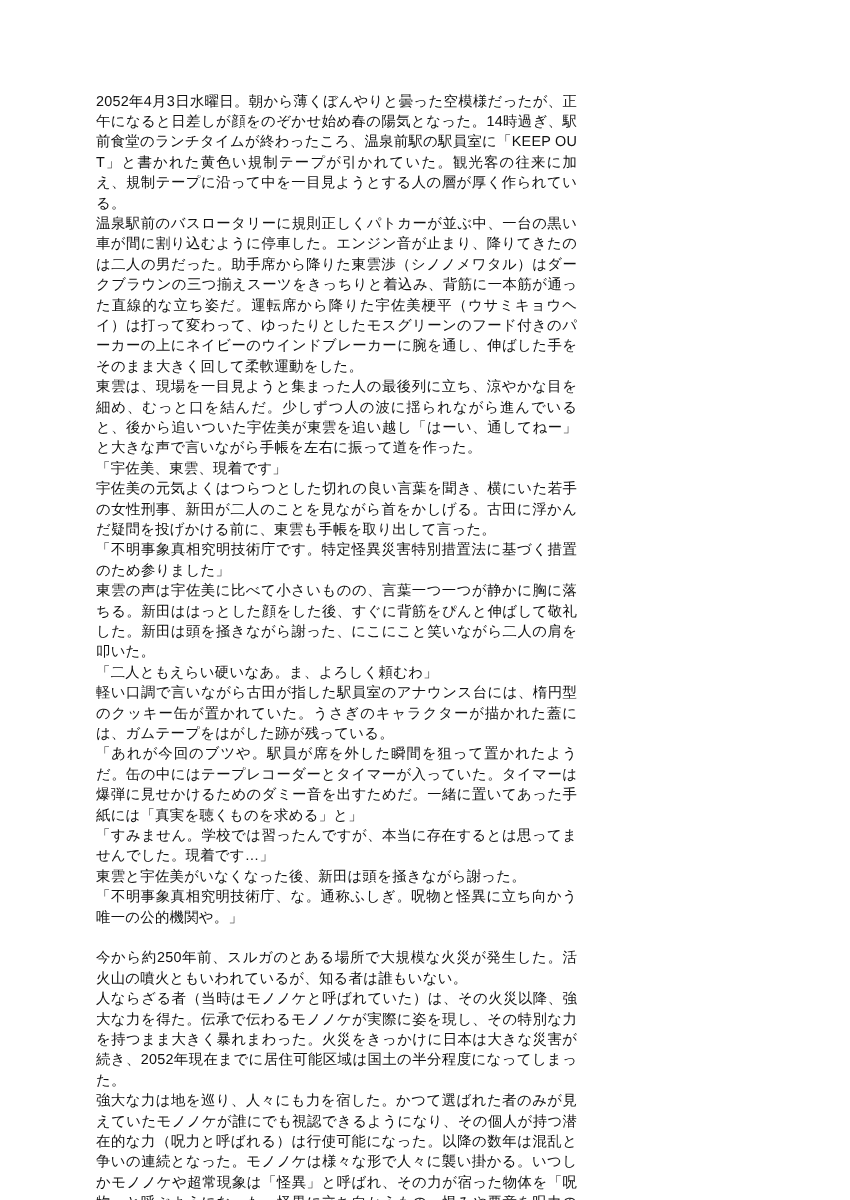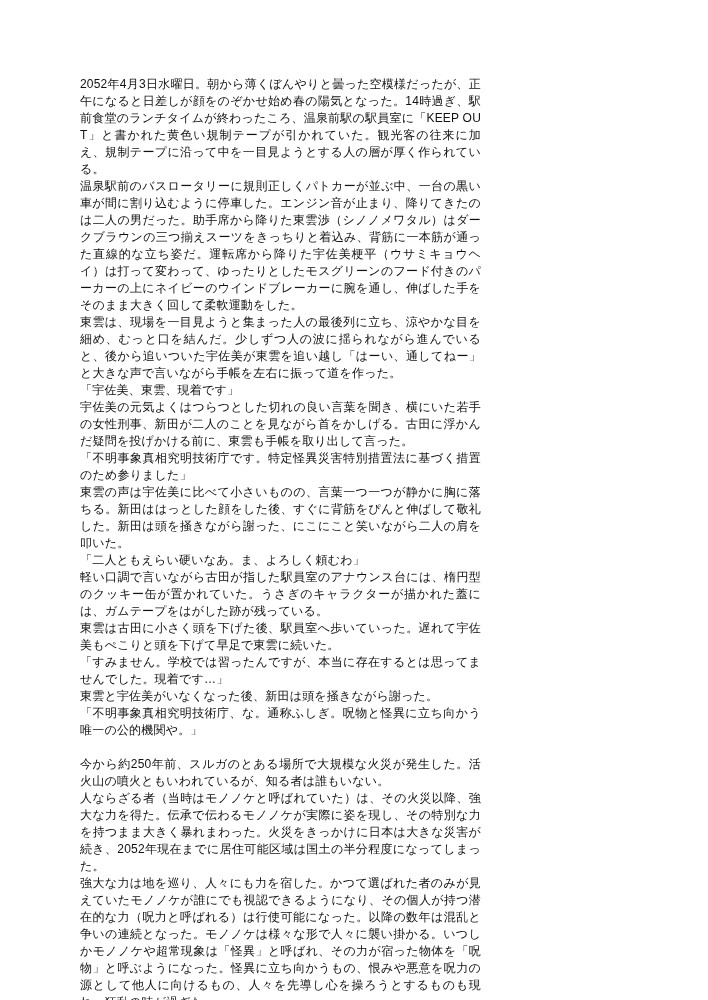--- a/index.html
+++ b/index.html
@@ -40,21 +40,21 @@
     <section>
       <p class="para">2052年4月3日水曜日。朝から薄くぼんやりと曇った空模様だったが、正午になると日差しが顔をのぞかせ始め春の陽気となった。14時過ぎ、駅前食堂のランチタイムが終わったころ、温泉前駅の駅員室に「KEEP OUT」と書かれた黄色い規制テープが引かれていた。観光客の往来に加え、規制テープに沿って中を一目見ようとする人の層が厚く作られている。</p>
       <p class="para">温泉駅前のバスロータリーに規則正しくパトカーが並ぶ中、一台の黒い車が間に割り込むように停車した。エンジン音が止まり、降りてきたのは二人の男だった。助手席から降りた東雲渉（シノノメワタル）はダークブラウンの三つ揃えスーツをきっちりと着込み、背筋に一本筋が通った直線的な立ち姿だ。運転席から降りた宇佐美梗平（ウサミキョウヘイ）は打って変わって、ゆったりとしたモスグリーンのフード付きのパーカーの上にネイビーのウインドブレーカーに腕を通し、伸ばした手をそのまま大きく回して柔軟運動をした。</p>
       <p class="para">東雲は、現場を一目見ようと集まった人の最後列に立ち、涼やかな目を細め、むっと口を結んだ。少しずつ人の波に揺られながら進んでいると、後から追いついた宇佐美が東雲を追い越し「はーい、通してねー」と大きな声で言いながら手帳を左右に振って道を作った。</p>
       <p class="para">「宇佐美、東雲、現着です」</p>
       <p class="para">宇佐美の元気よくはつらつとした切れの良い言葉を聞き、横にいた若手の女性刑事、新田が二人のことを見ながら首をかしげる。古田に浮かんだ疑問を投げかける前に、東雲も手帳を取り出して言った。</p>
       <p class="para">「不明事象真相究明技術庁です。特定怪異災害特別措置法に基づく措置のため参りました」</p>
       <p class="para">東雲の声は宇佐美に比べて小さいものの、言葉一つ一つが静かに胸に落ちる。新田ははっとした顔をした後、すぐに背筋をぴんと伸ばして敬礼した。新田は頭を掻きながら謝った、にこにこと笑いながら二人の肩を叩いた。</p>
       <p class="para">「二人ともえらい硬いなあ。ま、よろしく頼むわ」</p>
       <p class="para">軽い口調で言いながら古田が指した駅員室のアナウンス台には、楕円型のクッキー缶が置かれていた。うさぎのキャラクターが描かれた蓋には、ガムテープをはがした跡が残っている。</p>
-      <p class="para">東雲は古田に小さく頭を下げた後、駅員室へ歩いていった。遅れて宇佐美もぺこりと頭を下げて早足で東雲に続いた。</p>
+      <p class="para">「あれが今回のブツや。駅員が席を外した瞬間を狙って置かれたようだ。缶の中にはテープレコーダーとタイマーが入っていた。タイマーは爆弾に見せかけるためのダミー音を出すためだ。一緒に置いてあった手紙には「真実を聴くものを求める」と」</p>
       <p class="para">「すみません。学校では習ったんですが、本当に存在するとは思ってませんでした。現着です…」</p>
       <p class="para">東雲と宇佐美がいなくなった後、新田は頭を掻きながら謝った。</p>
       <p class="para">「不明事象真相究明技術庁、な。通称ふしぎ。呪物と怪異に立ち向かう唯一の公的機関や。」</p>
     </section>
 
     <div class="section-gap"></div>
 
     <section>
       <p class="para">今から約250年前、スルガのとある場所で大規模な火災が発生した。活火山の噴火ともいわれているが、知る者は誰もいない。</p>
       <p class="para">人ならざる者（当時はモノノケと呼ばれていた）は、その火災以降、強大な力を得た。伝承で伝わるモノノケが実際に姿を現し、その特別な力を持つまま大きく暴れまわった。火災をきっかけに日本は大きな災害が続き、2052年現在までに居住可能区域は国土の半分程度になってしまった。</p>

